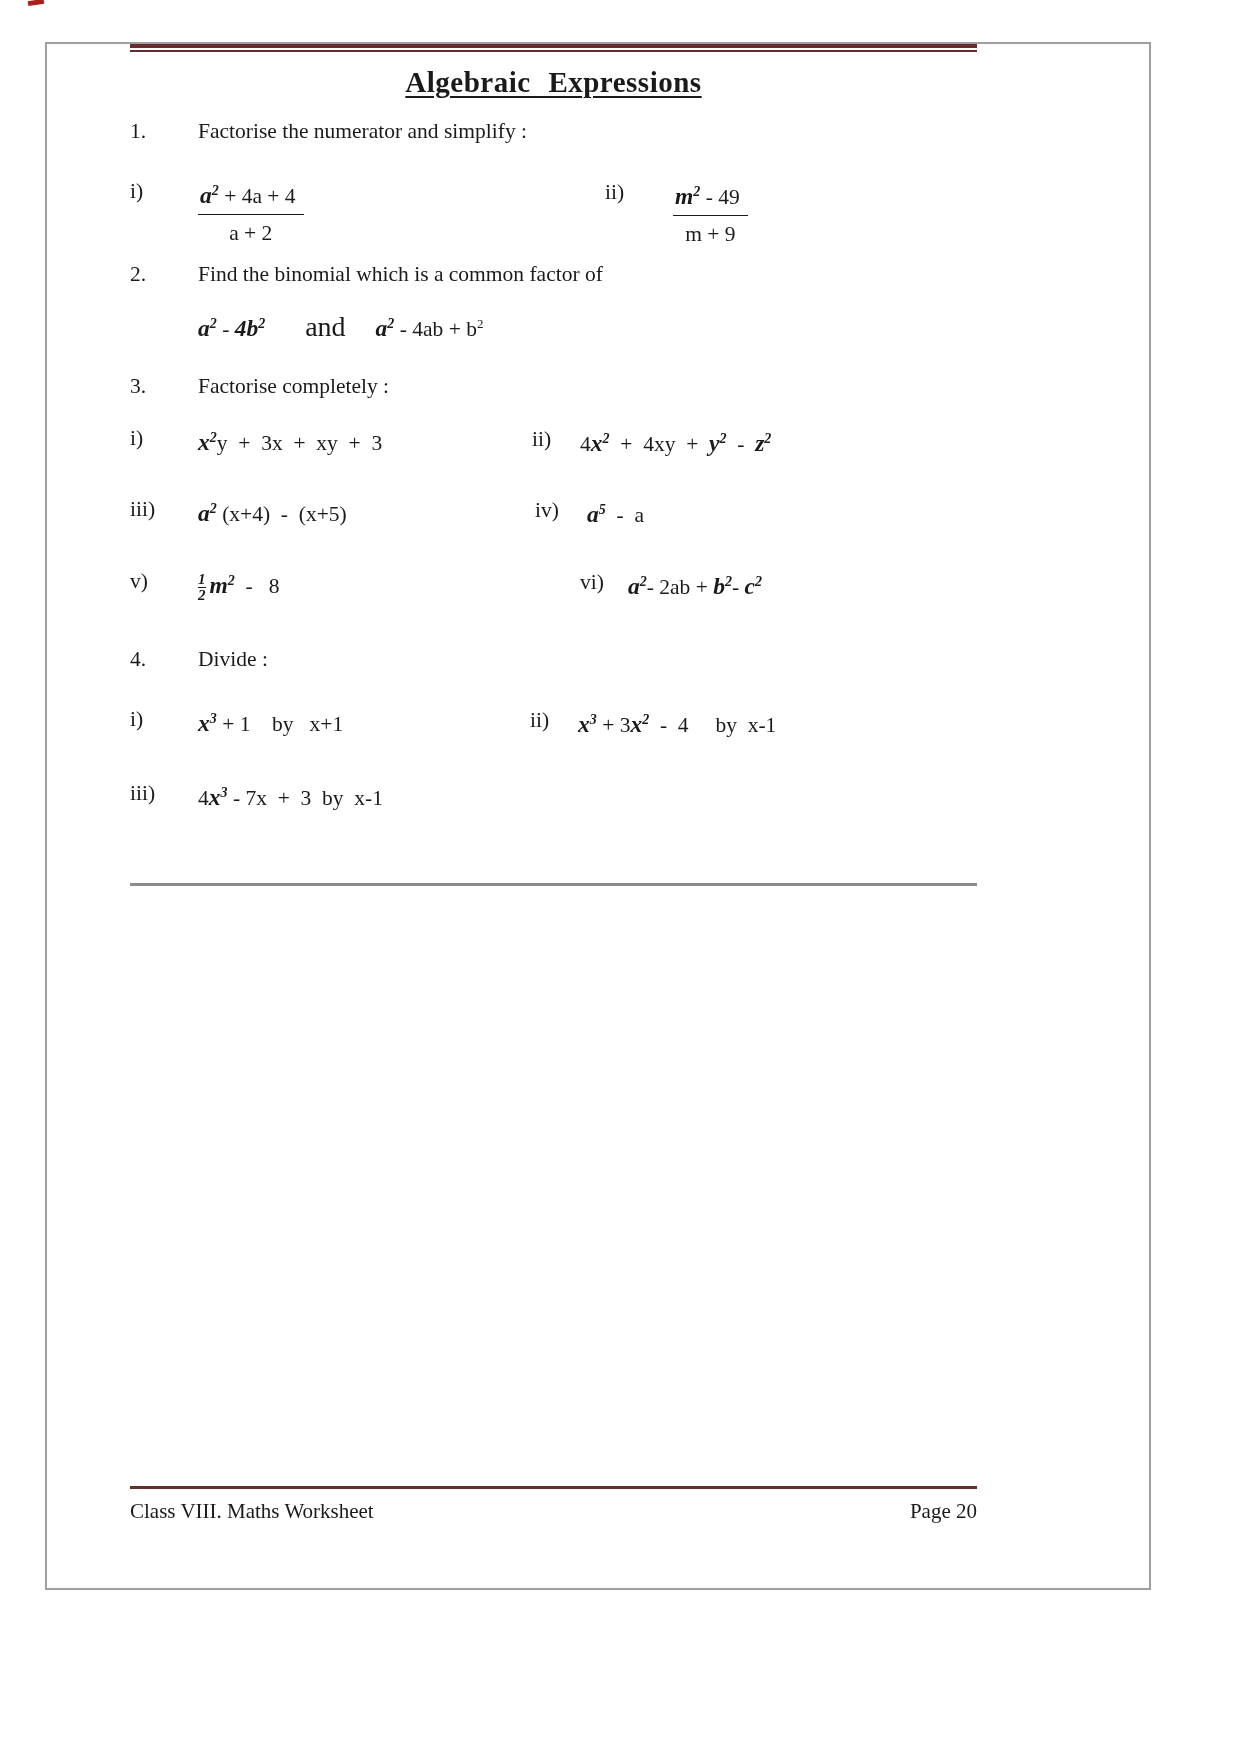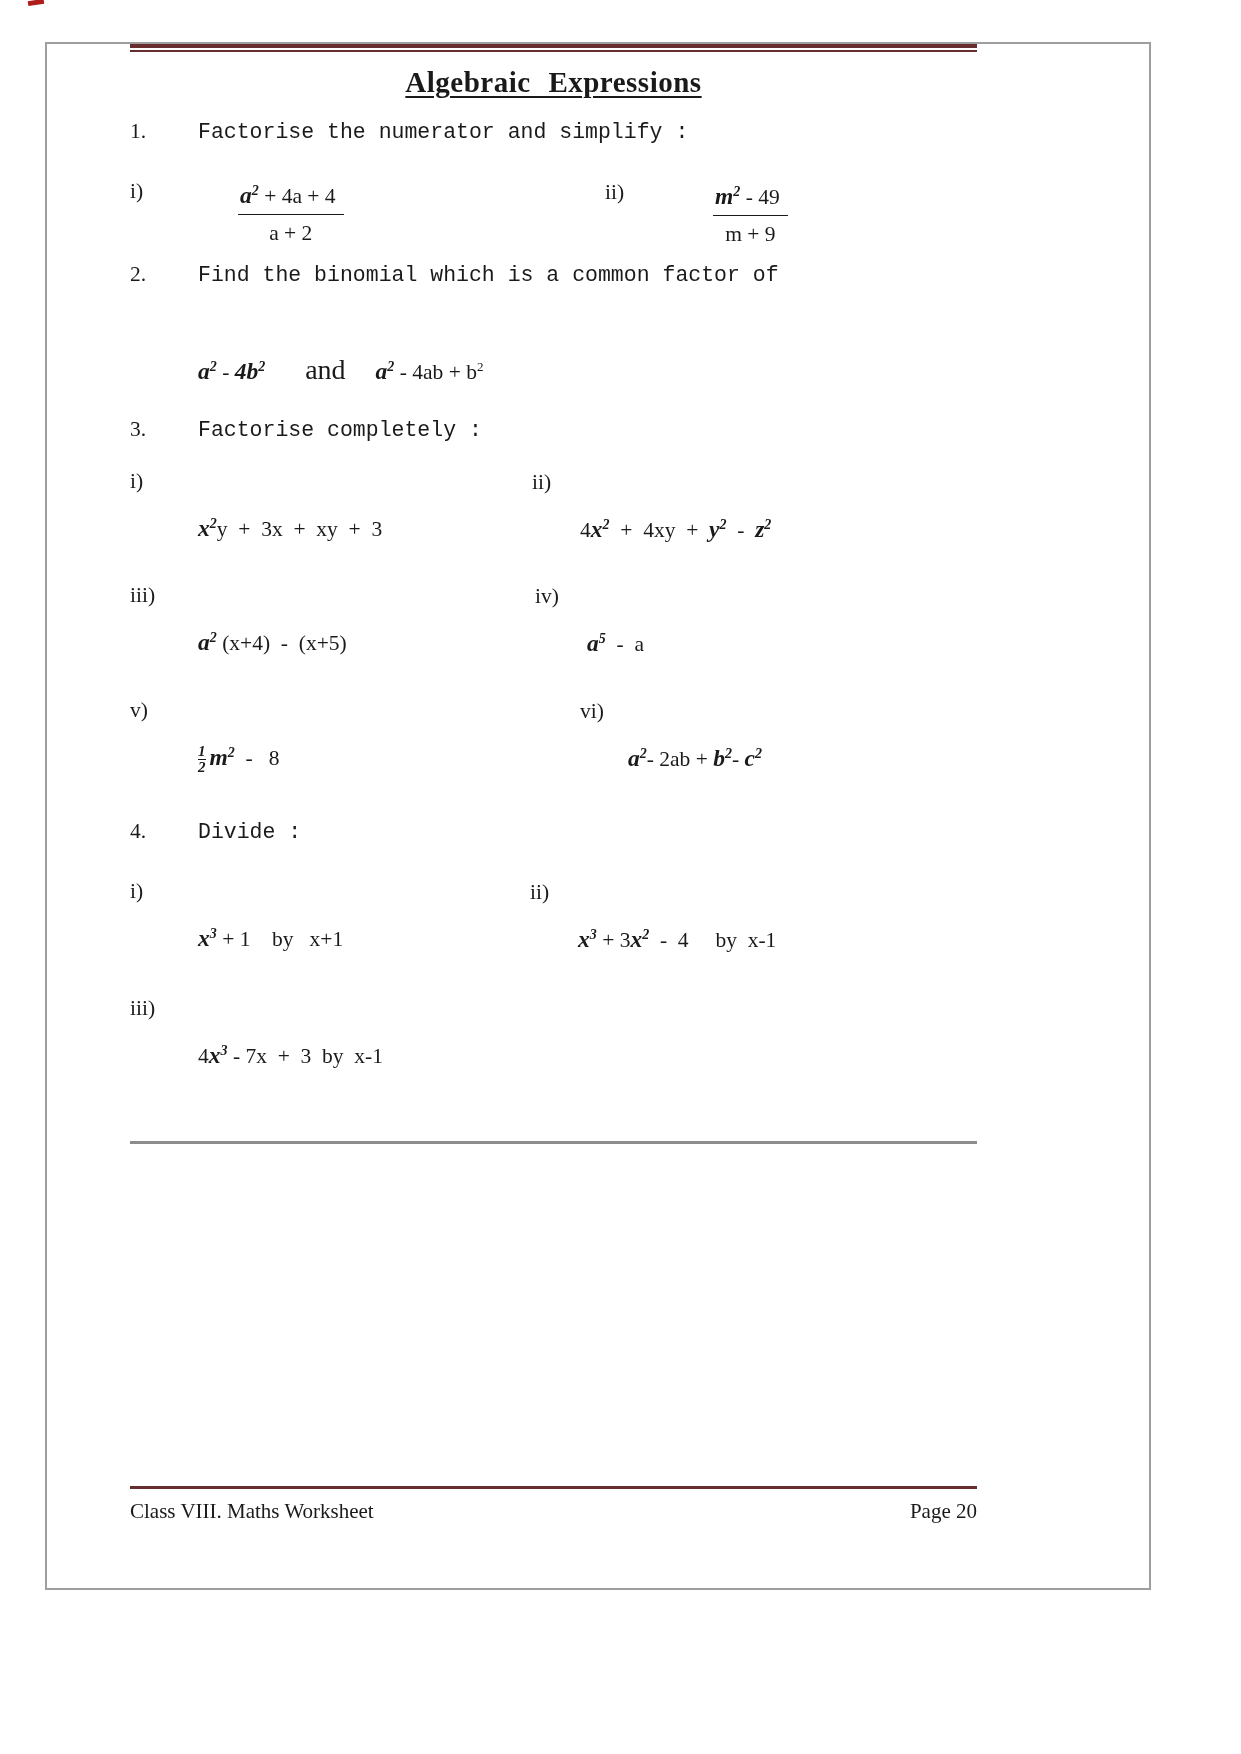--- a/index.html
+++ b/index.html
@@ -15,32 +15,32 @@
   .content{margin-left:83px;width:847px;}
   .rule-thick{height:4px;background:#672c2e;}
   .rule-thin{height:2px;background:#672c2e;margin-top:2px;}
   .title-wrap{text-align:center;margin-top:14px;}
   .title{
     font-size:29px;font-weight:700;letter-spacing:0.5px;word-spacing:10px;
     text-decoration:underline;text-decoration-thickness:2px;text-underline-offset:4px;
   }
   .qrow{display:flex;align-items:baseline;font-size:21.5px;}
   .qnum{width:68px;flex:none;}
-  .qtext{flex:none;font-family:Liberation Mono, monospace;}
+  .qtext{flex:none;}
   .partrow{position:relative;display:flex;align-items:flex-start;font-size:21.5px;}
   .plabel{width:68px;flex:none;line-height:30px;}
   .grp2{position:absolute;top:1px;display:flex;align-items:flex-start;}
   .grp2 .plabel2{width:48px;flex:none;line-height:30px;}
   .tokens span{white-space:pre;}
   .tk-n{font-size:21.5px;}
   .tk-bi{font-weight:700;font-style:italic;font-size:23.5px;}
   .tk-bisup{font-weight:700;font-style:italic;font-size:14px;vertical-align:super;}
   .tk-nsup{font-size:13px;vertical-align:super;}
-  .pexpr{line-height:30px;margin-top:43px;}
-  .frac{display:inline-block;text-align:center;margin-left:40px;}
+  .pexpr{line-height:30px;}
+  .frac{display:inline-block;text-align:center;}
   .frac .num{padding:0 8px 3px 2px;border-bottom:1.6px solid #1a1a1a;line-height:30px;}
   .frac .den{padding-top:5px;line-height:26px;font-size:21.5px;}
   .sfrac{display:inline-block;text-align:center;vertical-align:middle;margin-right:4px;}
   .sfrac div{font-weight:700;font-style:italic;font-size:15px;line-height:15px;}
   .sfrac .sden{border-top:1.6px solid #1a1a1a;}
   .q2exprs{display:flex;align-items:baseline;}
   .q2exprs .andword{margin:0 30px 0 40px;font-size:28px;}
   .mid-rule{height:3px;background:#8c8c8c;margin-top:70px;}
   .footer{position:absolute;left:83px;width:847px;bottom:64px;text-align:center;}
   .footer-rule{height:3px;background:#672c2e;}

